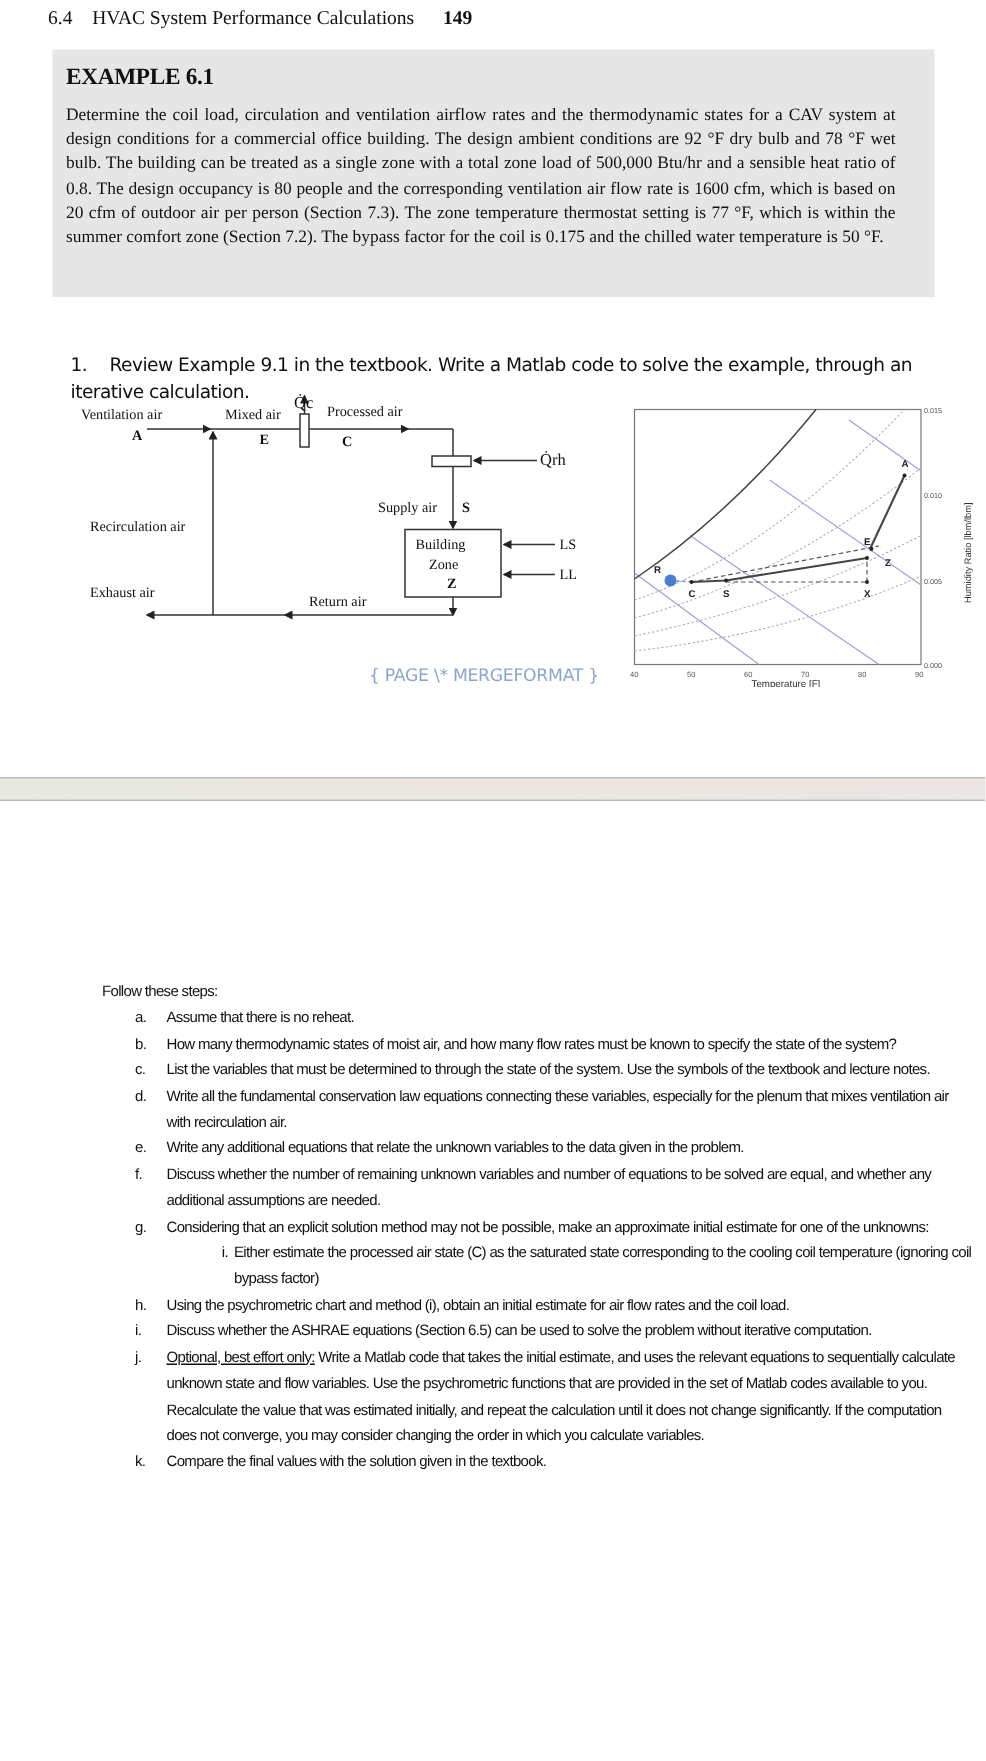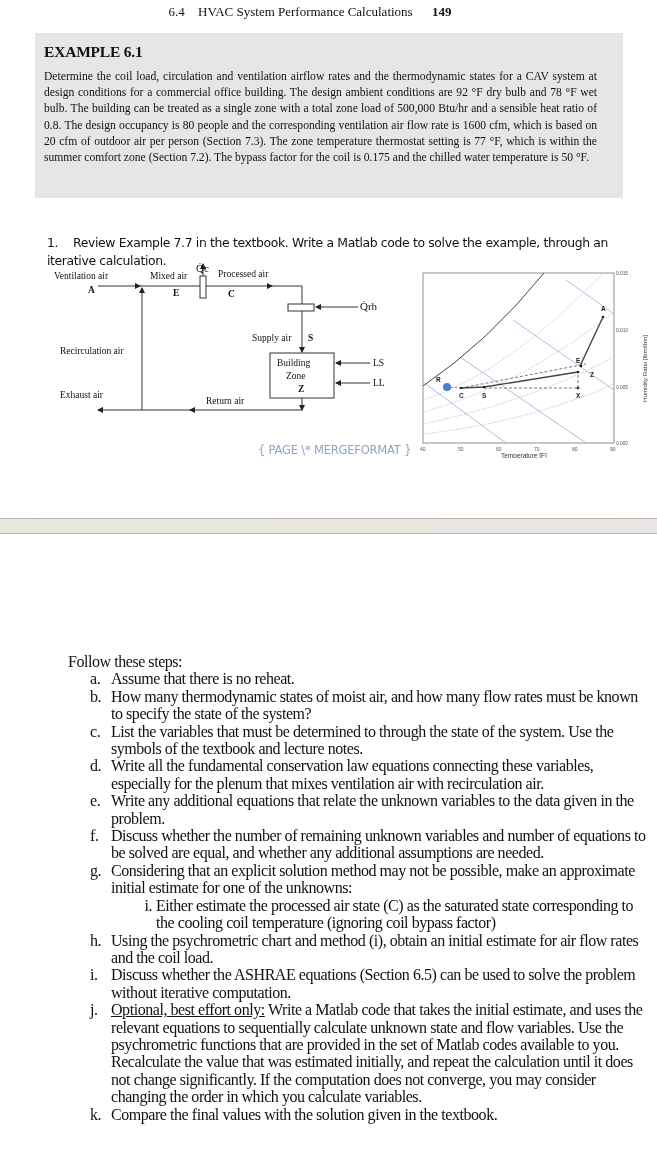--- a/index.html
+++ b/index.html
@@ -1,32 +1,32 @@
 <!DOCTYPE html>
 <html><head>
 <meta charset="utf-8">
 <style>
   html, body { margin:0; padding:0; background:#ffffff; }
   body { width:657px; height:1174px; position:relative; overflow:hidden; font-family:"Liberation Sans", sans-serif; color:#111; }
   .serif { font-family:"Liberation Serif", serif; }
-  .header { position:absolute; top:4px; left:0; width:620px; text-align:center; font-size:13px; }
+  .header { position:absolute; top:4px; left:0; width:620px; text-align:left; font-size:13px;padding-left:32px; }
   .header .sec { margin-right:10px; }
   .header .pg { font-weight:bold; margin-left:16px; }
   .example { position:absolute; top:33px; left:35px; width:588px; height:165px; background:#e6e6e6; box-sizing:border-box; padding:10px 26px 0 9px; }
   .example h2 { margin:0 0 8px 0; font-size:15.5px; font-weight:bold; font-family:"Liberation Serif", serif; letter-spacing:-0.2px; }
   .example p { margin:0; font-size:11.6px; line-height:16.2px; text-align:justify; font-family:"Liberation Serif", serif; }
   .q1 { position:absolute; top:234px; left:47px; width:570px; font-size:12.4px; line-height:18px; font-family:"DejaVu Sans", sans-serif; letter-spacing:-0.35px; }
   .q1 .num { display:inline-block; width:26px; }
   .diagram { position:absolute; top:262px; left:40px; width:380px; height:175px; }
   .diagram text { font-family:"Liberation Serif", serif; }
   .chart { position:absolute; top:262px; left:418px; width:239px; height:196px; }
   .chart text { font-family:"Liberation Sans", sans-serif; }
-  .mergefield { position:absolute; top:443px; left:258px; font-size:11.5px; color:#8aa6cc; font-family:"DejaVu Sans", sans-serif; letter-spacing:-0.2px; }
+  .mergefield { position:absolute; top:443px; left:246px; font-size:11.5px; color:#8aa6cc; font-family:"DejaVu Sans", sans-serif; letter-spacing:-0.2px; }
   .pagebreak { position:absolute; top:518px; left:0; width:657px; height:14px; background:linear-gradient(90deg,#e6e9e0 0%, #ece6e0 50%, #ebe5e3 100%); border-top:1px solid #b9b9b9; border-bottom:1px solid #b9b9b9; }
-  .steps { position:absolute; top:653px; left:68px; width:580px; font-family:Liberation Serif, serif; font-size:16px; line-height:17.4px; letter-spacing:-0.45px; }
+  .steps { position:absolute; top:653px; left:68px; width:580px; font-family:Liberation Sans, sans-serif; font-size:10px; line-height:17.4px; letter-spacing:-0.45px; }
   .steps .intro { margin:0; }
   .steps ol { list-style:none; margin:0; padding:0; }
   .steps li { position:relative; padding-left:43px; }
   .steps li .mk { position:absolute; left:22px; top:0; }
   .steps .sub li { padding-left:88px; }
   .steps .sub li .mk { left:auto; right:calc(100% - 84px); }
   .u { text-decoration:underline; }
 </style>
 </head>
 <body>
@@ -36,21 +36,21 @@
   <span>HVAC System Performance Calculations</span>
   <span class="pg">149</span>
 </div>
 
 <div class="example">
   <h2>EXAMPLE 6.1</h2>
   <p>Determine the coil load, circulation and ventilation airflow rates and the thermodynamic states for a CAV system at design conditions for a commercial office building. The design ambient conditions are 92 °F dry bulb and 78 °F wet bulb. The building can be treated as a single zone with a total zone load of 500,000 Btu/hr and a sensible heat ratio of 0.8. The design occupancy is 80 people and the corresponding ventilation air flow rate is 1600 cfm, which is based on 20 cfm of outdoor air per person (Section 7.3). The zone temperature thermostat setting is 77 °F, which is within the summer comfort zone (Section 7.2). The bypass factor for the coil is 0.175 and the chilled water temperature is 50 °F.</p>
 </div>
 
 <div class="q1">
-  <span class="num">1.</span><span>Review Example 7.7 in the textbook. Write a Matlab code to solve the example, through an iterative calculation.</span>
+  <span class="num">1.</span><span>Review Example 9.1 in the textbook. Write a Matlab code to solve the example, through an iterative calculation.</span>
 </div>
 
 <svg class="diagram" viewBox="0 0 380 175" width="380" height="175">
   <defs>
     <marker id="ar" markerWidth="6" markerHeight="6" refX="5" refY="3" orient="auto">
       <path d="M0,0 L6,3 L0,6 z" fill="#222"></path>
     </marker>
   </defs>
   <g stroke="#333" stroke-width="1" fill="none">
 

